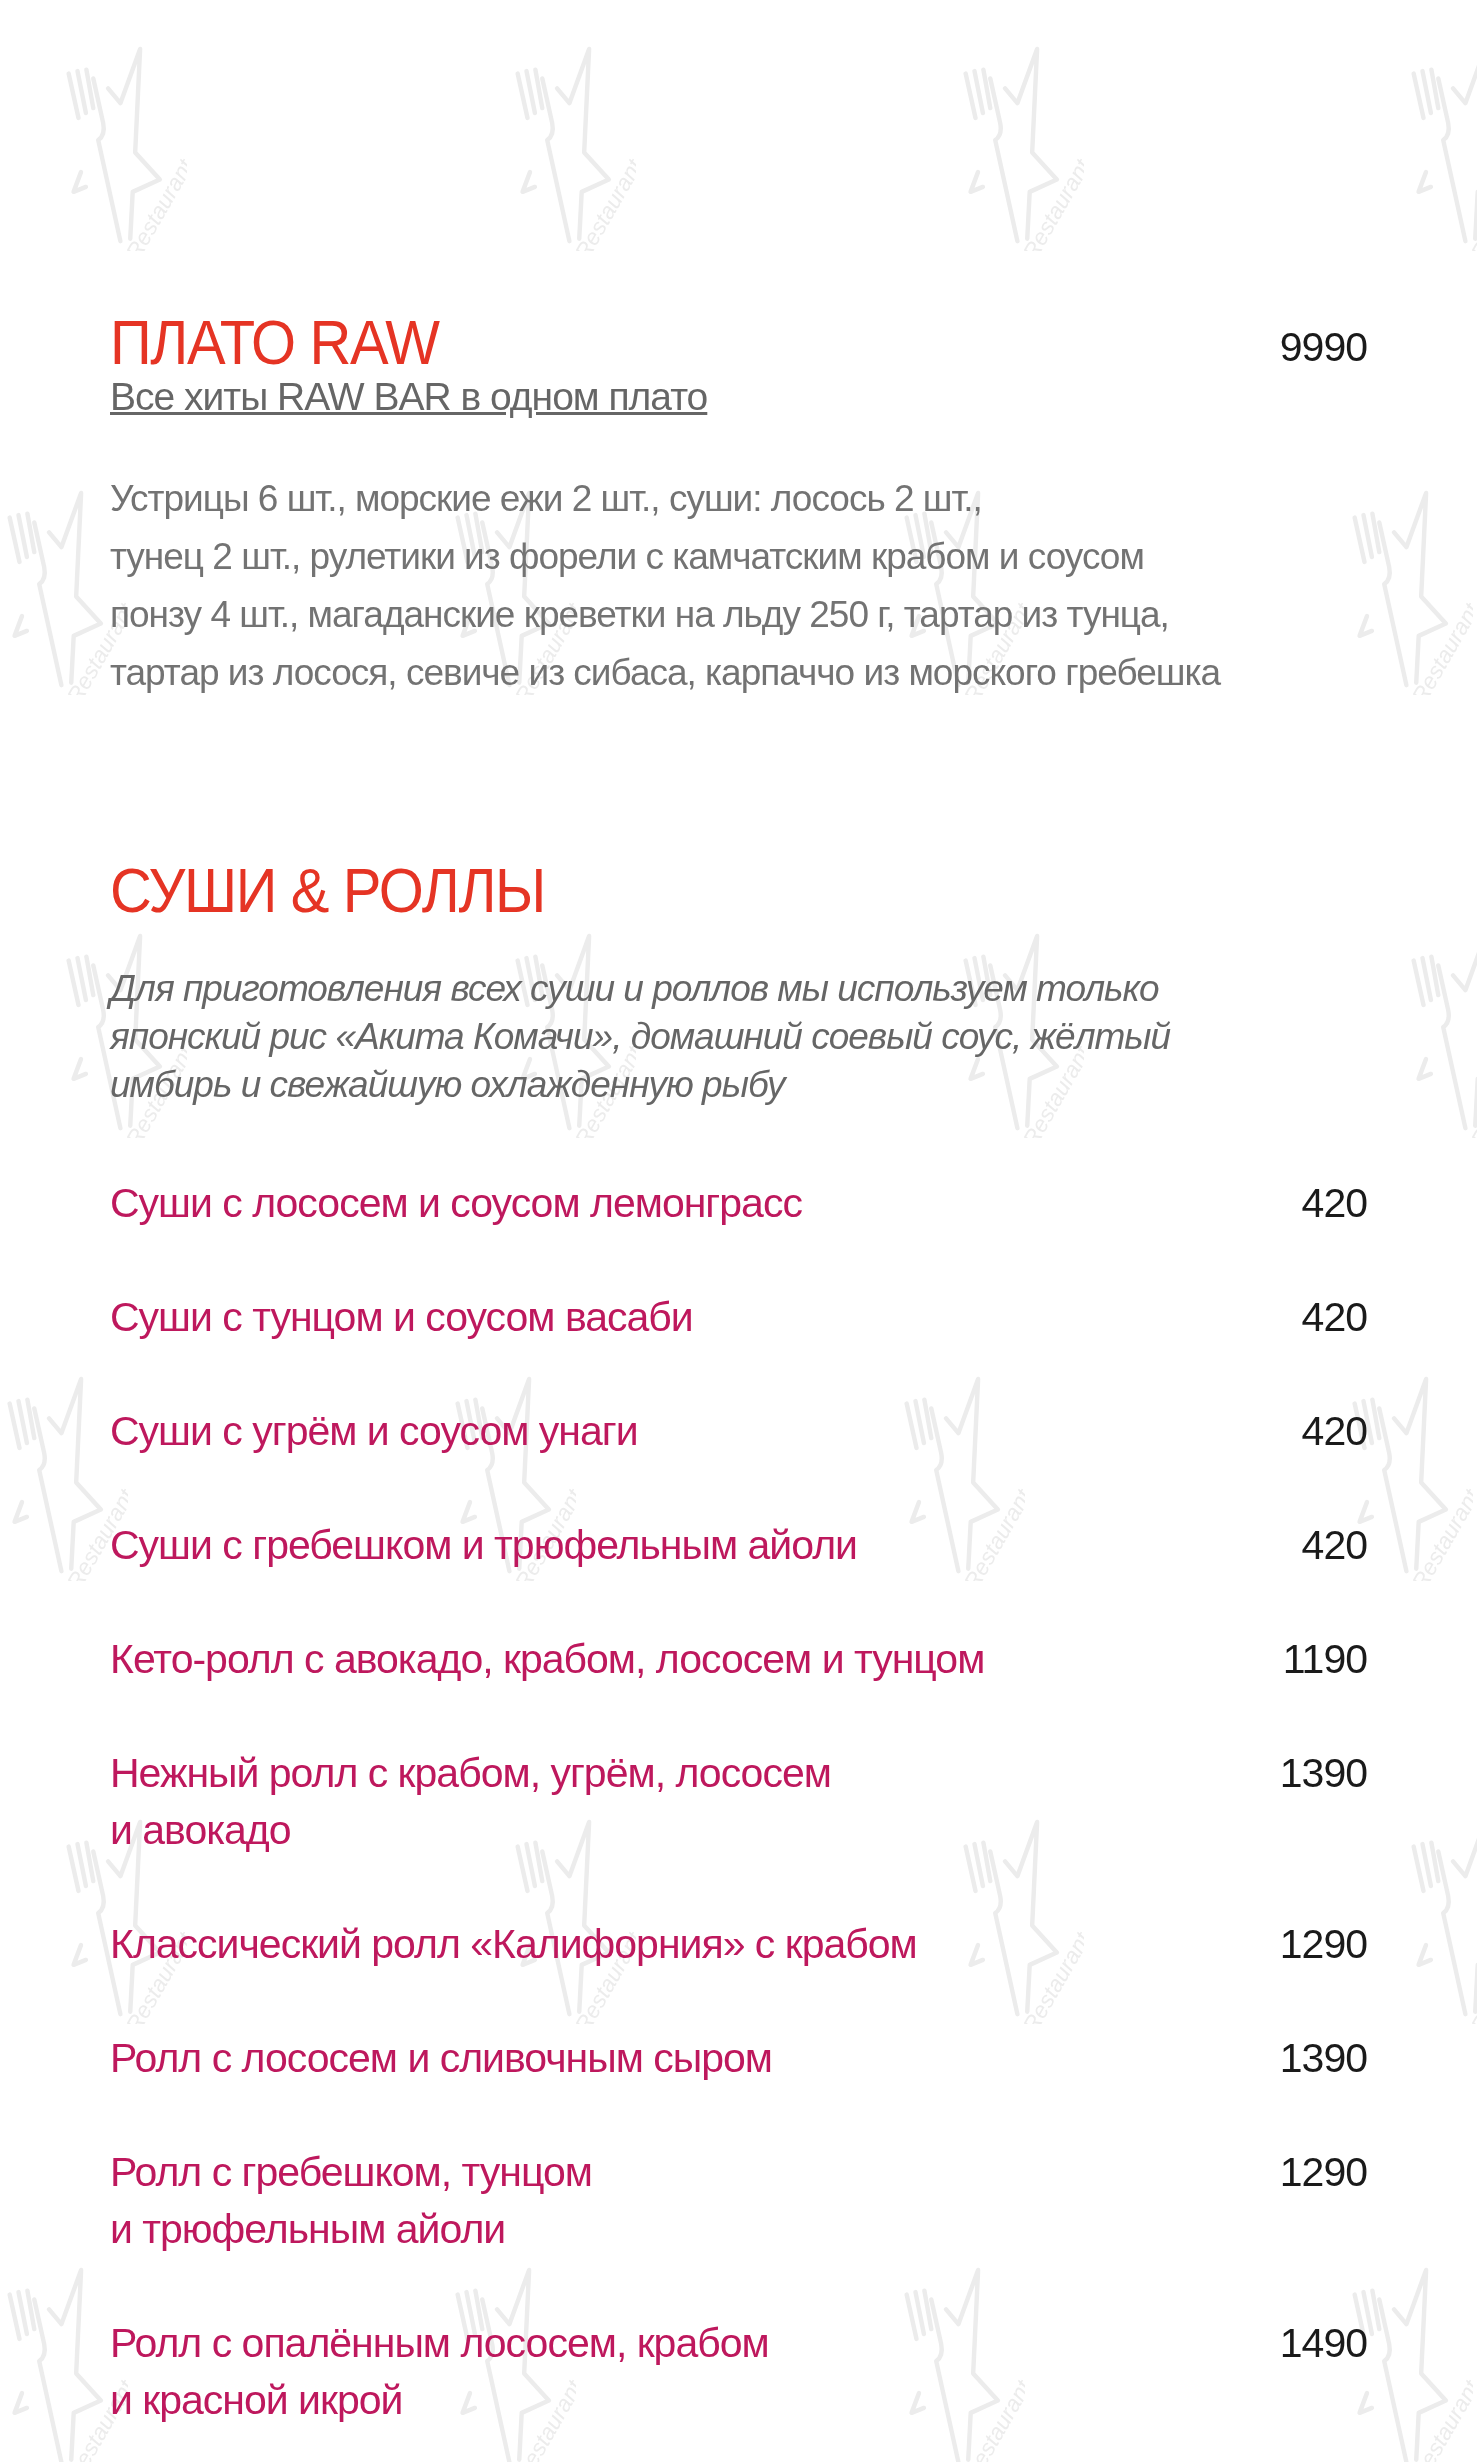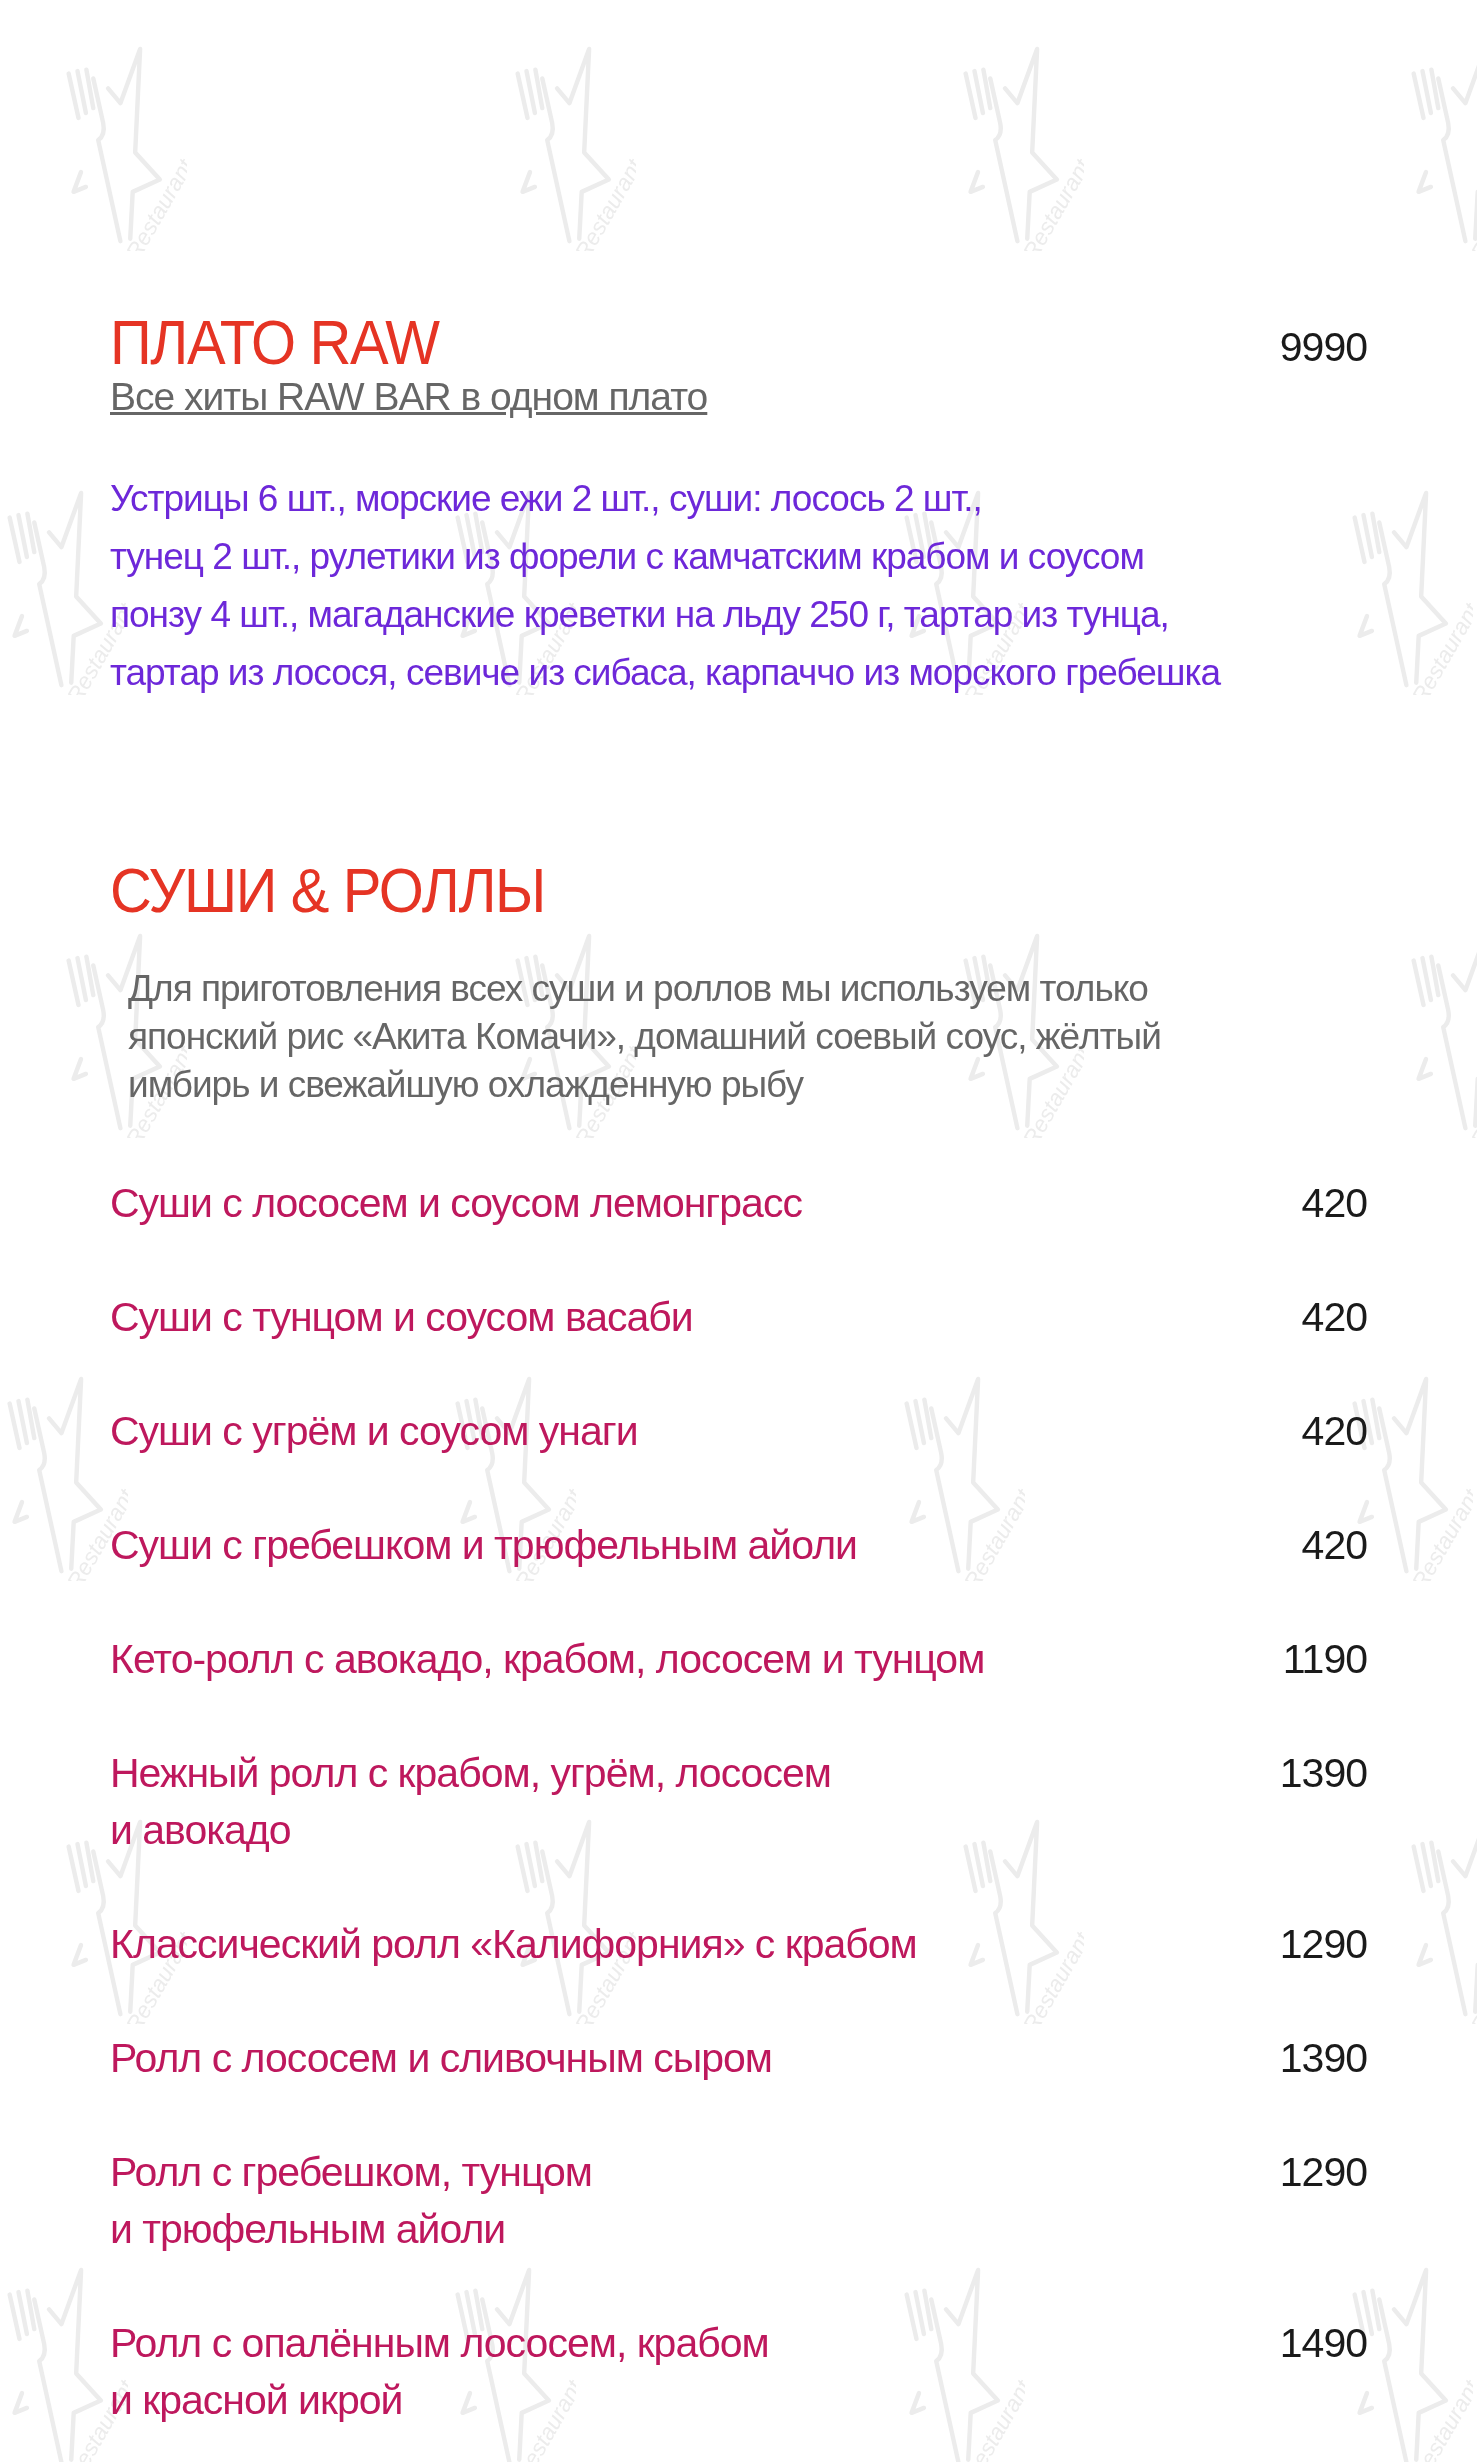--- a/index.html
+++ b/index.html
@@ -76,34 +76,35 @@
       text-decoration: underline;
     }
     .plato-desc {
       position: absolute;
       top: 470px;
       left: 0;
       width: 1261px;
       font-size: 37px;
       letter-spacing: -1px;
       line-height: 58px;
-      color: #6d28d9;
+      color: #737373;
     }
     .sushi-head {
       position: absolute;
       top: 859px;
       left: 0;
     }
     .sushi-sub {
       position: absolute;
       top: 965px;
-      left: 18px;
+      left: 0;
       width: 1182px;
       font-size: 37px;
       line-height: 48px;
+      font-style: italic;
     }
     .items {
       position: absolute;
       top: 1175px;
       left: 0;
       width: 1257px;
     }
     .item {
       display: flex;
       justify-content: space-between;

